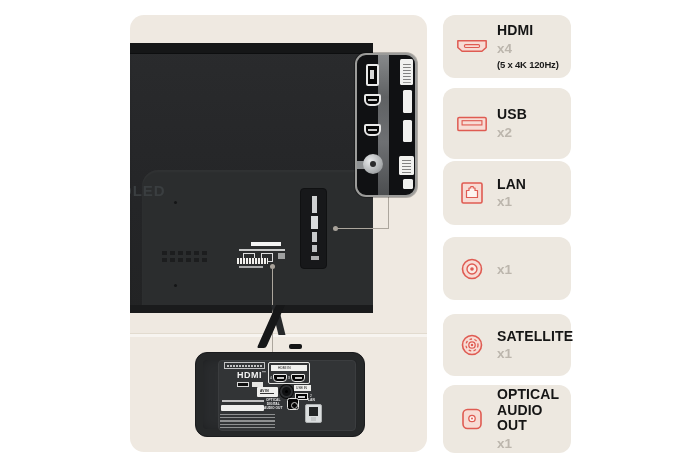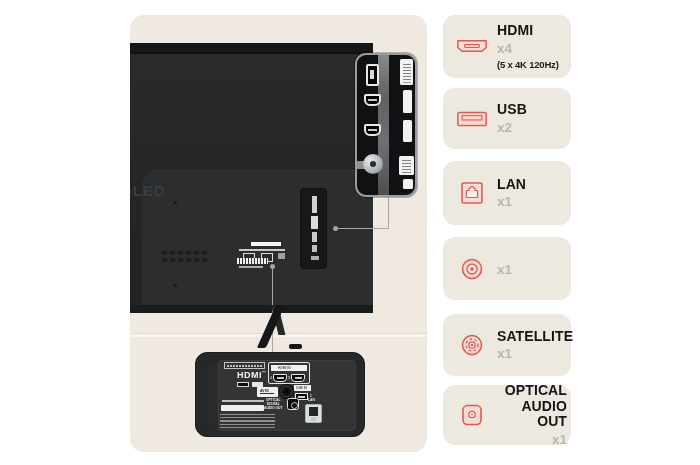--- a/index.html
+++ b/index.html
@@ -233,21 +233,21 @@
       <rect x="10" y="7.5" width="16" height="3" rx="1.2" fill="none" stroke="#DF5B52" stroke-width="1.2"></rect>
     </svg>
   </div>
   <div class="card-text">
     <div class="card-title">HDMI</div>
     <div class="card-count">x4</div>
     <div class="card-note">(5 x 4K 120Hz)</div>
   </div>
 </div>
 
-<div class="abs card" style="top:88px;height:61px;">
+<div class="abs card" style="top:88px;height:71px;">
   <div class="card-icon">
     <svg width="34" height="20" viewBox="0 0 36 20">
       <rect x="3" y="3" width="30" height="14" rx="1.5" fill="#F7DCD5" stroke="#DF5B52" stroke-width="1.6"></rect>
       <rect x="7.5" y="6.5" width="21" height="4.5" fill="none" stroke="#DF5B52" stroke-width="1.2"></rect>
     </svg>
   </div>
   <div class="card-text">
     <div class="card-title">USB</div>
     <div class="card-count">x2</div>
 
@@ -291,21 +291,21 @@
       <circle cx="13" cy="13" r="1.3" fill="#DF5B52"></circle>
     </svg>
   </div>
   <div class="card-text">
     <div class="card-title">SATELLITE</div>
     <div class="card-count">x1</div>
 
   </div>
 </div>
 
-<div class="abs card" style="top:385px;height:60px;text-align:right;">
+<div class="abs card" style="top:385px;height:68px;">
   <div class="card-icon">
     <svg width="26" height="26" viewBox="0 0 26 26">
       <rect x="4" y="3.5" width="18" height="19" rx="4.5" fill="#F7DCD5" stroke="#DF5B52" stroke-width="1.6"></rect>
       <circle cx="13" cy="12.5" r="3.2" fill="#FDF4F0" stroke="#DF5B52" stroke-width="1.3"></circle>
       <circle cx="13" cy="12.5" r="1" fill="#DF5B52"></circle>
     </svg>
   </div>
   <div class="card-text">
     <div class="card-title">OPTICAL AUDIO OUT</div>
     <div class="card-count">x1</div>

